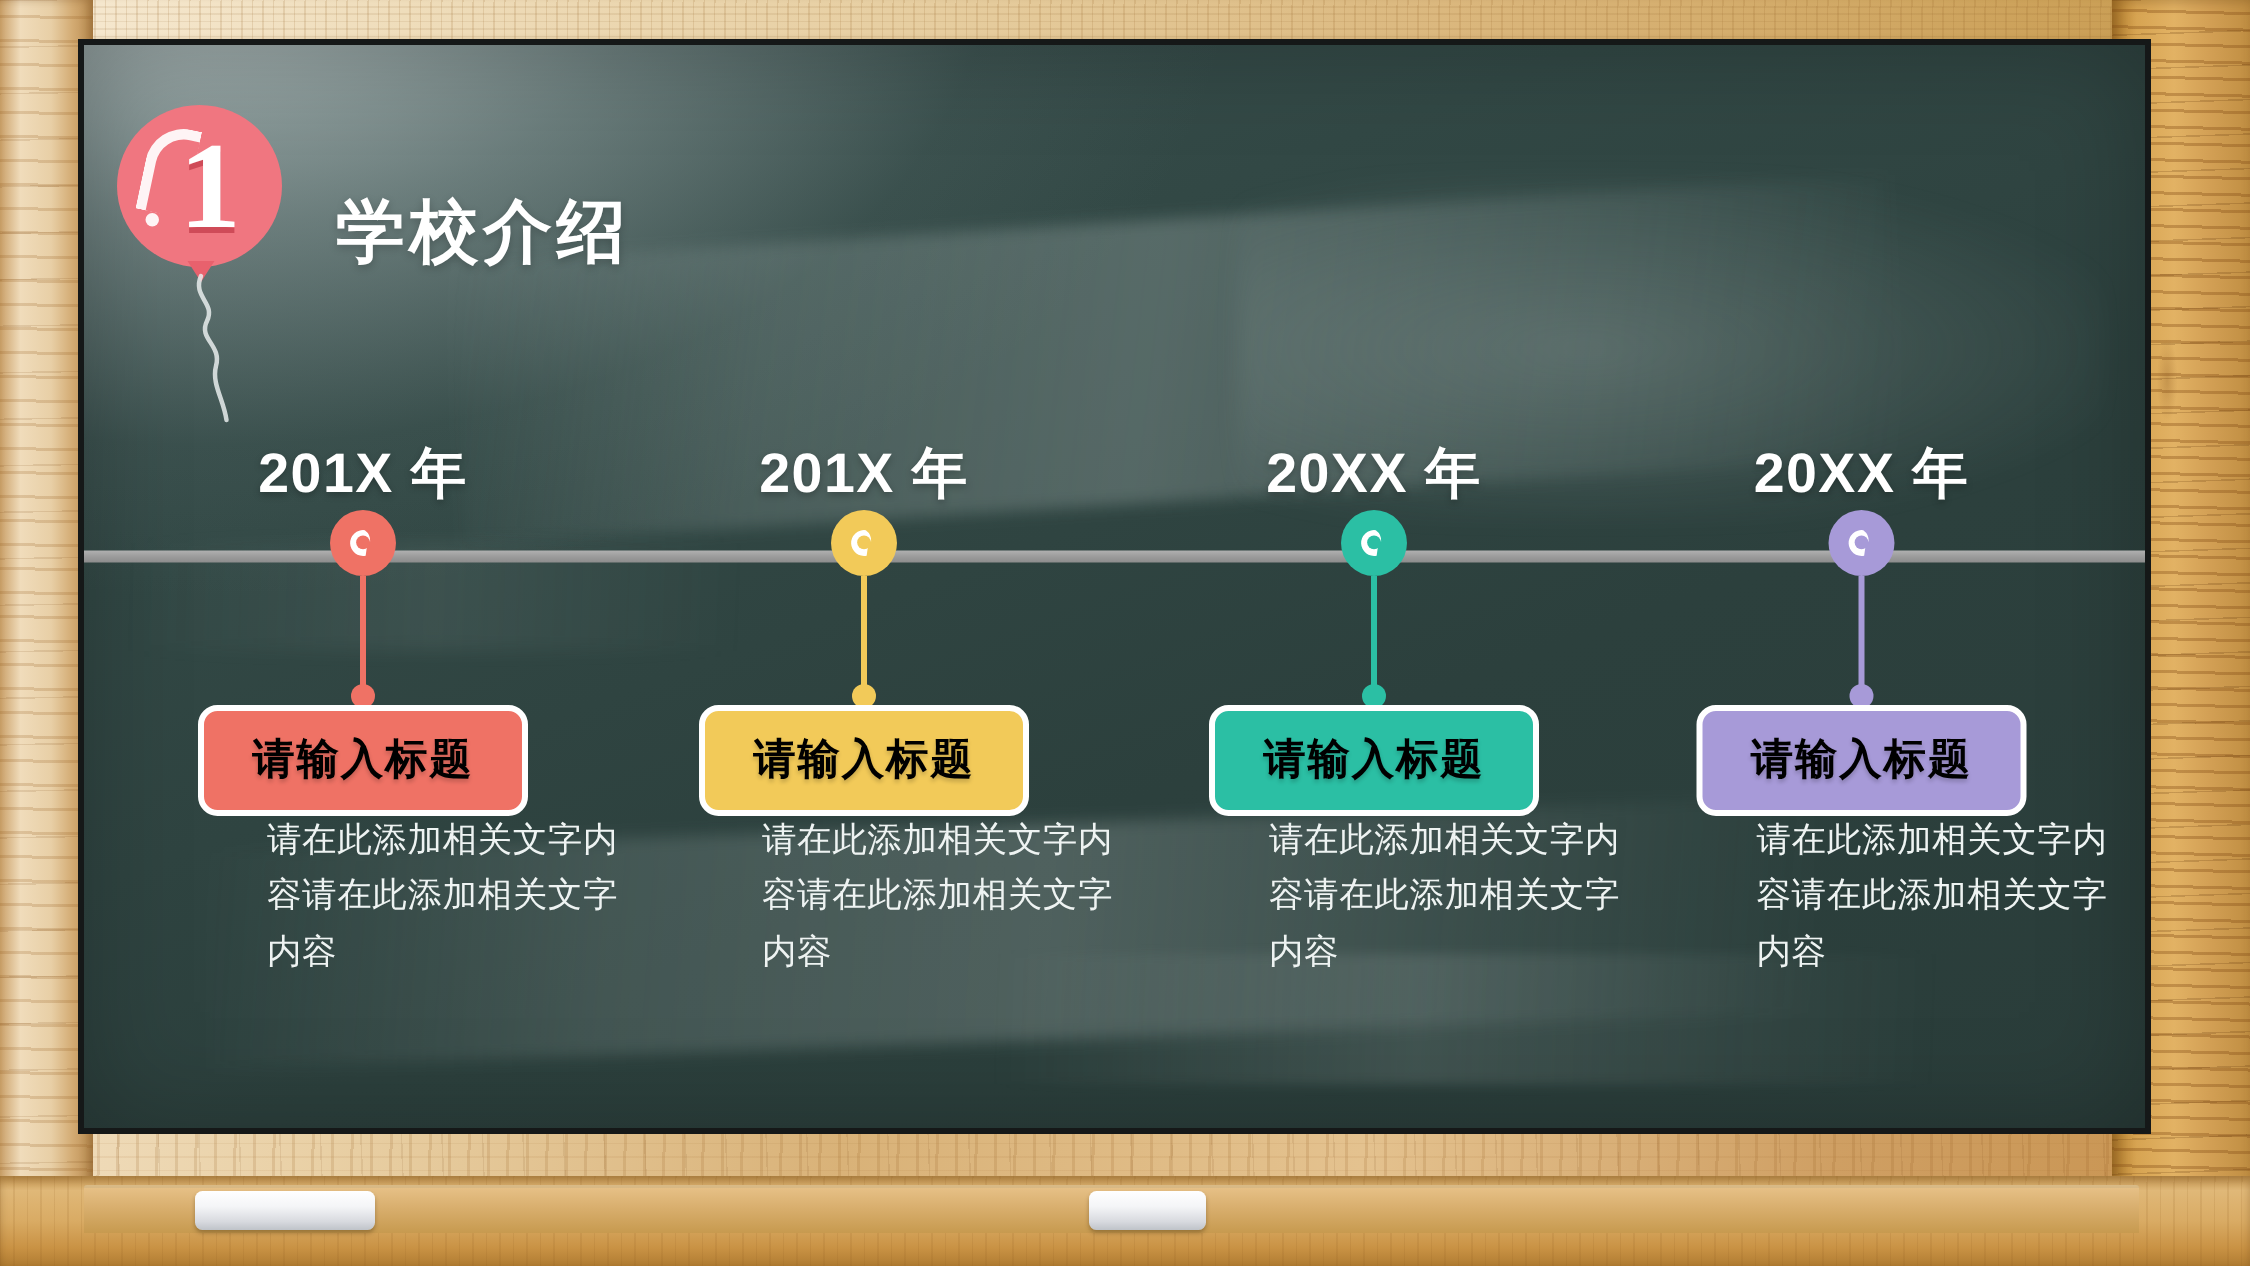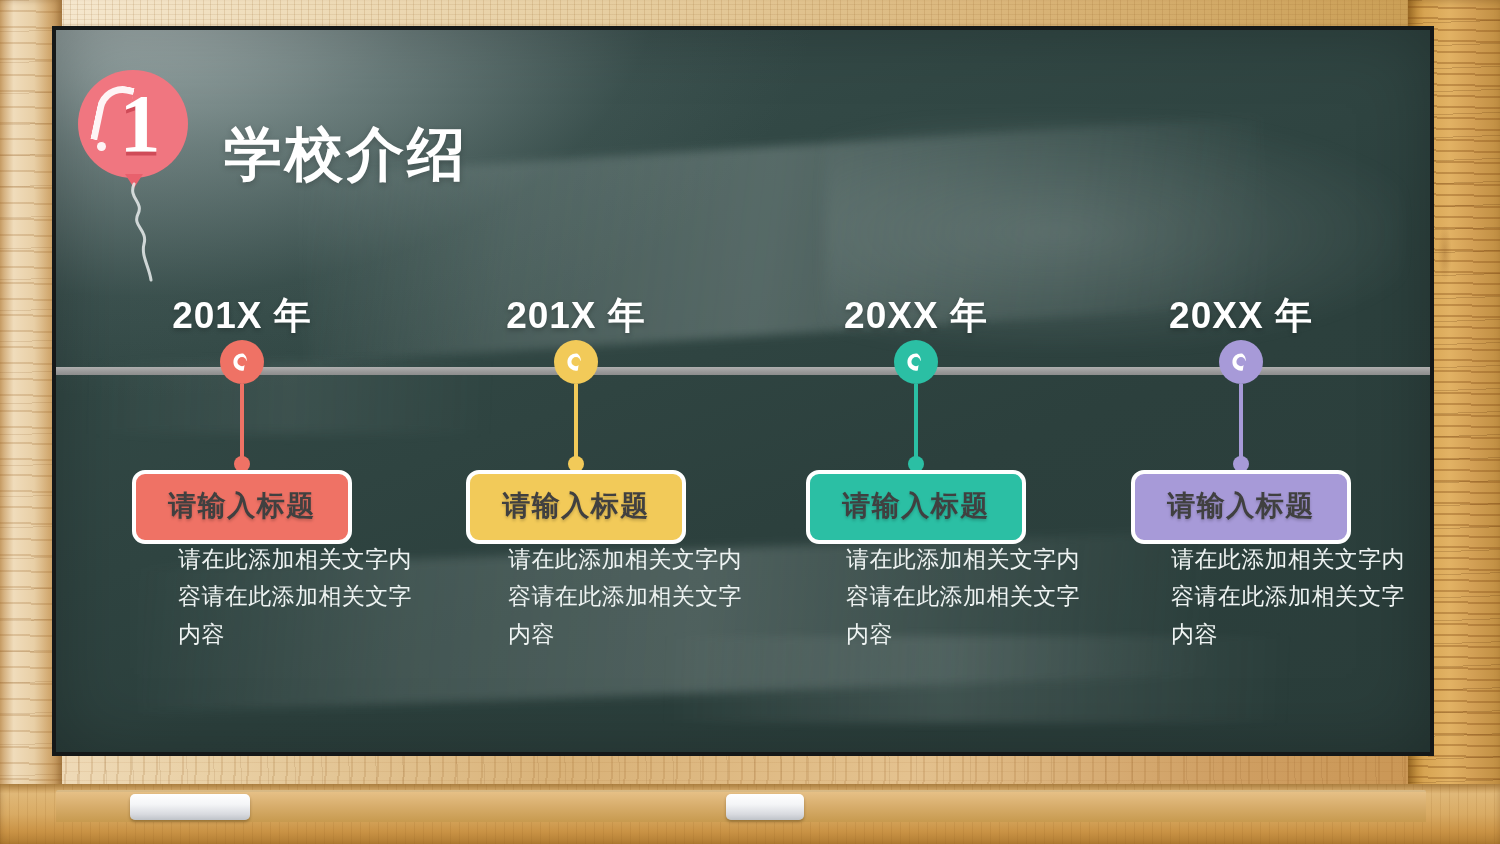--- a/index.html
+++ b/index.html
@@ -129,21 +129,21 @@
     display:flex;align-items:center;justify-content:center;
     font-family:"Liberation Serif","DejaVu Serif",serif;font-weight:bold;font-size:82px;color:#fff;
     text-shadow:0 4px 0 rgba(180,40,55,.55);padding-left:14px;box-sizing:border-box;line-height:1;
   }
   .balloon-knot{
     position:absolute;left:47px;top:104px;width:0;height:0;
     border-left:9px solid transparent;border-right:9px solid transparent;border-top:14px solid #e8616d;
   }
   .balloon-string{position:absolute;left:40px;top:112px;}
   .title{
-    margin-left:6px;font-size:58px;font-weight:bold;color:#ffffff;letter-spacing:3px;
+    margin-left:6px;font-size:46px;font-weight:bold;color:#ffffff;letter-spacing:3px;
     text-shadow:0 2px 6px rgba(0,0,0,.22);
   }
 
   
   .rail{
     position:absolute;left:0;top:337px;width:1374px;height:8px;
     background:linear-gradient(180deg,#b0b0b0 0%,#9a9a9a 55%,#8d8d8d 100%);
   }
   .cols{position:absolute;left:0;top:0;width:1374px;height:769px;}
   .col{position:absolute;top:0;width:300px;}
@@ -168,21 +168,21 @@
     position:absolute;left:50%;top:116px;transform:translateX(-50%);
     width:16px;height:16px;border-radius:50%;
   }
 
   .tbox{
     position:absolute;top:440px;left:150px;transform:translateX(-50%);
     min-width:220px;padding:13px 26px 15px;border-radius:13px;
     border:4px solid #ffffff;box-sizing:border-box;text-align:center;white-space:nowrap;
   }
   .tbox span{
-    font-size:28px;font-weight:bold;color:#404040;letter-spacing:1.5px;
+    font-size:28px;font-weight:bold;color:#000000;letter-spacing:1.5px;
     text-shadow:0 2px 3px rgba(0,0,0,.20);
   }
   .body{
     position:absolute;top:511px;width:252px;
     font-size:23px;line-height:1.62;color:#eef3f2;letter-spacing:.4px;
   }
   .col.c0 .body{left:86px;}
   .col.c1 .body{left:82px;}
   .col.c2 .body{left:80px;}
   .col.c3 .body{left:80px;}

